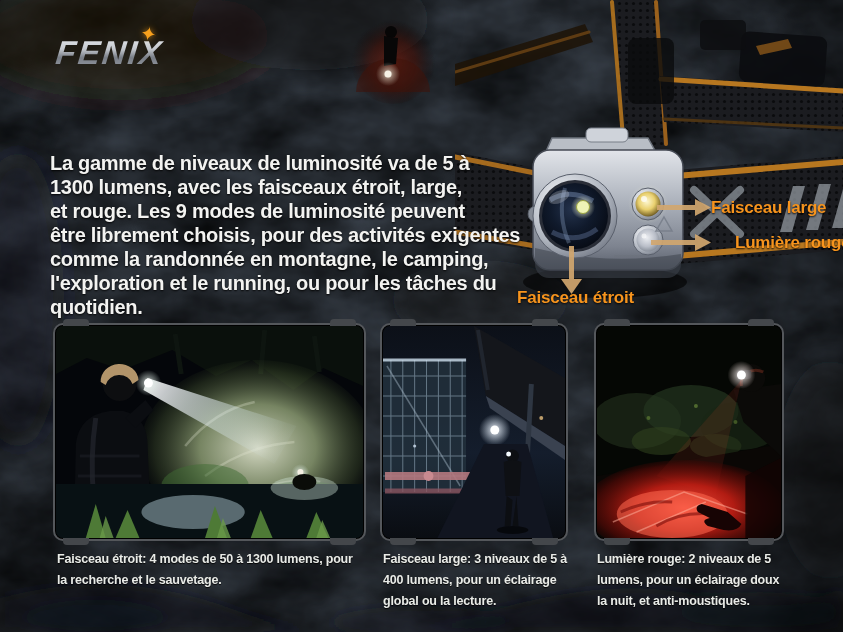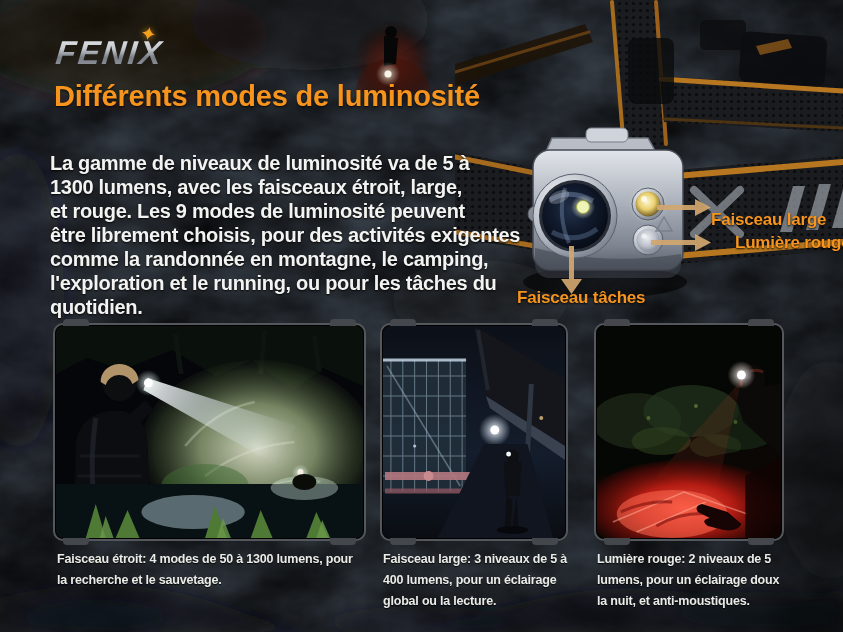--- a/index.html
+++ b/index.html
@@ -41,21 +41,21 @@
     white-space:pre-line; letter-spacing:-0.3px;
     text-shadow:0 1px 2px rgba(0,0,0,.9);
   }
 
   
   .product-svg { position:absolute; left:455px; top:0; z-index:2; }
   .callout {
     position:absolute; z-index:4; color:#f7941d; font-size:17px; font-weight:bold;
     letter-spacing:-0.2px; text-shadow:0 1px 2px rgba(0,0,0,.9); white-space:nowrap;
   }
-  .callout-large  { left:711px; top:198px;margin-top:12px; }
+  .callout-large  { left:711px; top:198px; }
   .callout-red    { left:711px; top:233px;margin-left:24px; }
   .callout-narrow { left:517px; top:288px; }
 
   
   .photo {
     position:absolute; top:323px; height:218px; z-index:2;
     border:2px solid #54575b; border-radius:10px; background:#000;
   }
   .photo-1 { left:53px;  width:313px; }
   .photo-2 { left:380px; width:188px; }
@@ -130,21 +130,20 @@
   </svg>
 
   <div class="vignette"></div>
 
   <div class="logo">
     <span class="logo-text">FENIX</span>
     <span class="logo-star">✦</span>
   </div>
 
   <div class="heading">
-    <div>Différents modes de luminosité</div>
   </div>
 
   <div class="intro">La gamme de niveaux de luminosité va de 5 à
 1300 lumens, avec les faisceaux étroit, large,
 et rouge. Les 9 modes de luminosité peuvent
 être librement choisis, pour des activités exigentes
 comme la randonnée en montagne, le camping,
 l'exploration et le running, ou pour les tâches du
 quotidien.</div>
 
@@ -255,21 +254,21 @@
       <polygon points="695,199 695,216 711,207.5"></polygon>
       <rect x="651" y="240" width="46" height="5"></rect>
       <polygon points="695,234 695,251 711,242.5"></polygon>
       <rect x="569" y="246" width="5" height="34"></rect>
       <polygon points="561,279 582,279 571.5,294"></polygon>
     </g>
   </svg>
 
   <div class="callout callout-large">Faisceau large</div>
   <div class="callout callout-red">Lumière rouge</div>
-  <div class="callout callout-narrow">Faisceau tâches</div>
+  <div class="callout callout-narrow">Faisceau étroit</div>
 
   <div class="photo photo-1">
     <div class="tab tl"></div>
     <div class="tab tr"></div>
     <div class="tab bl"></div>
     <div class="tab br"></div>
     <div class="photo-clip">
       <svg viewBox="0 0 309 212" preserveAspectRatio="none">
         <defs>
           <radialGradient id="p1-mound" cx="50%" cy="50%" r="55%">

